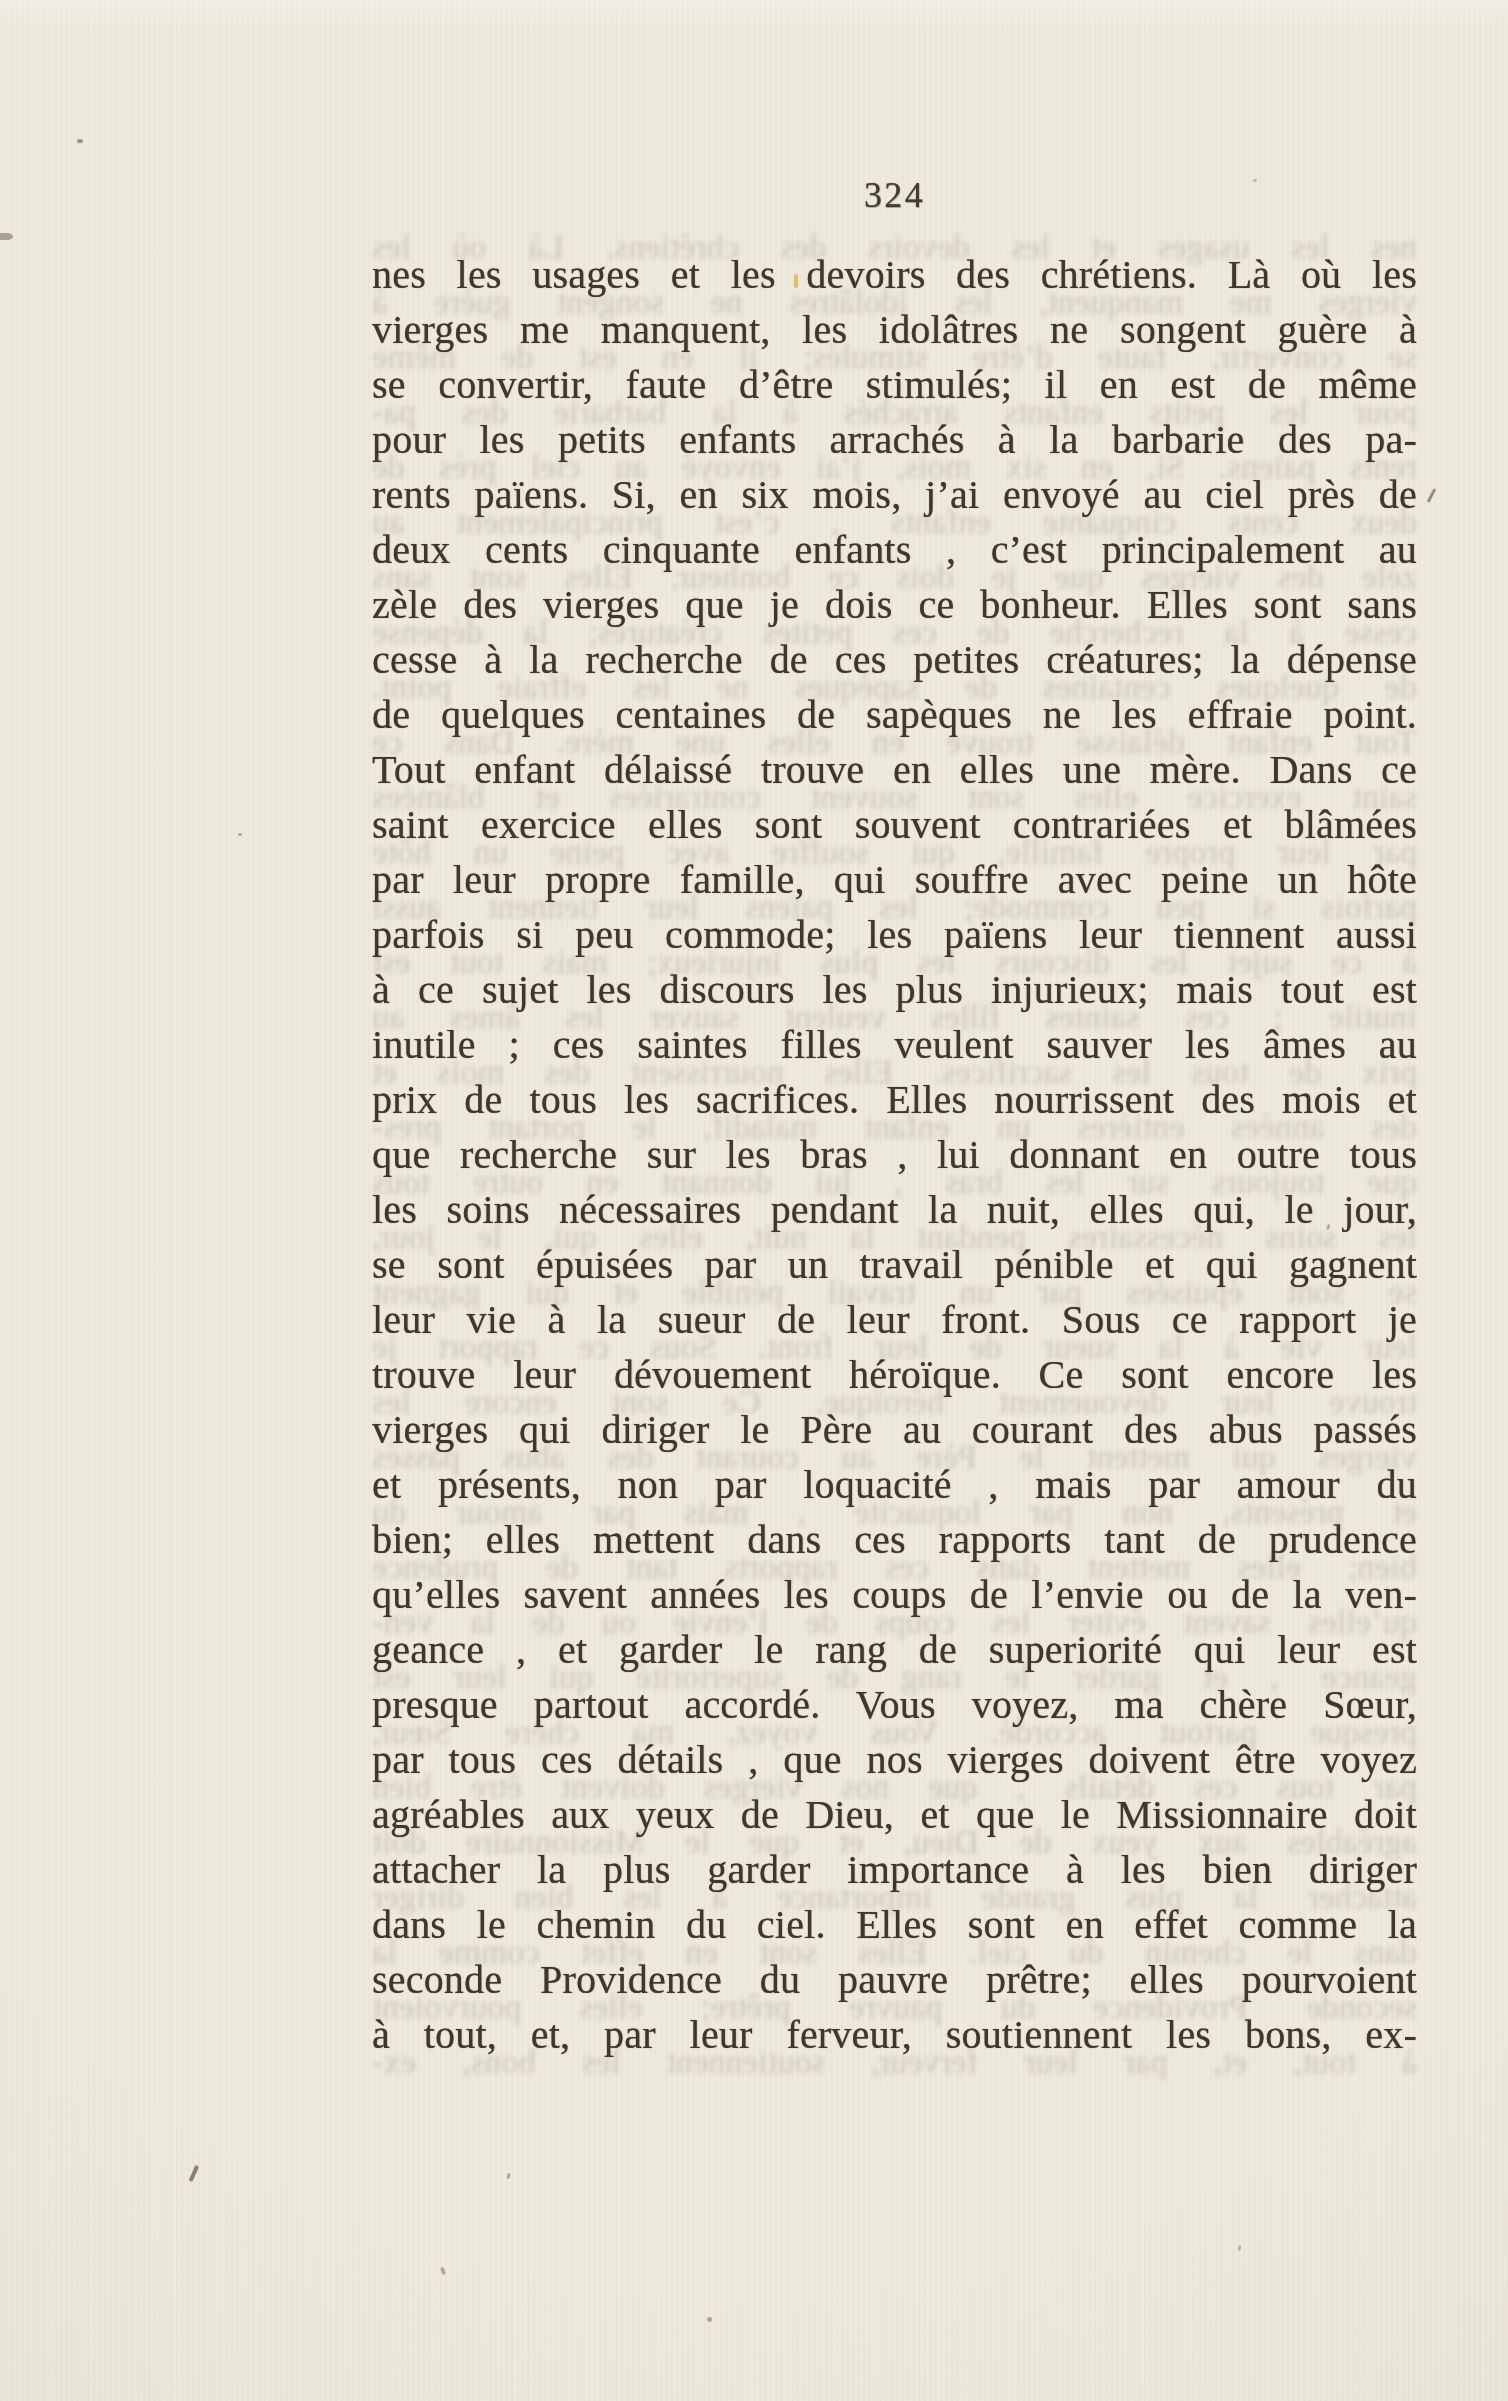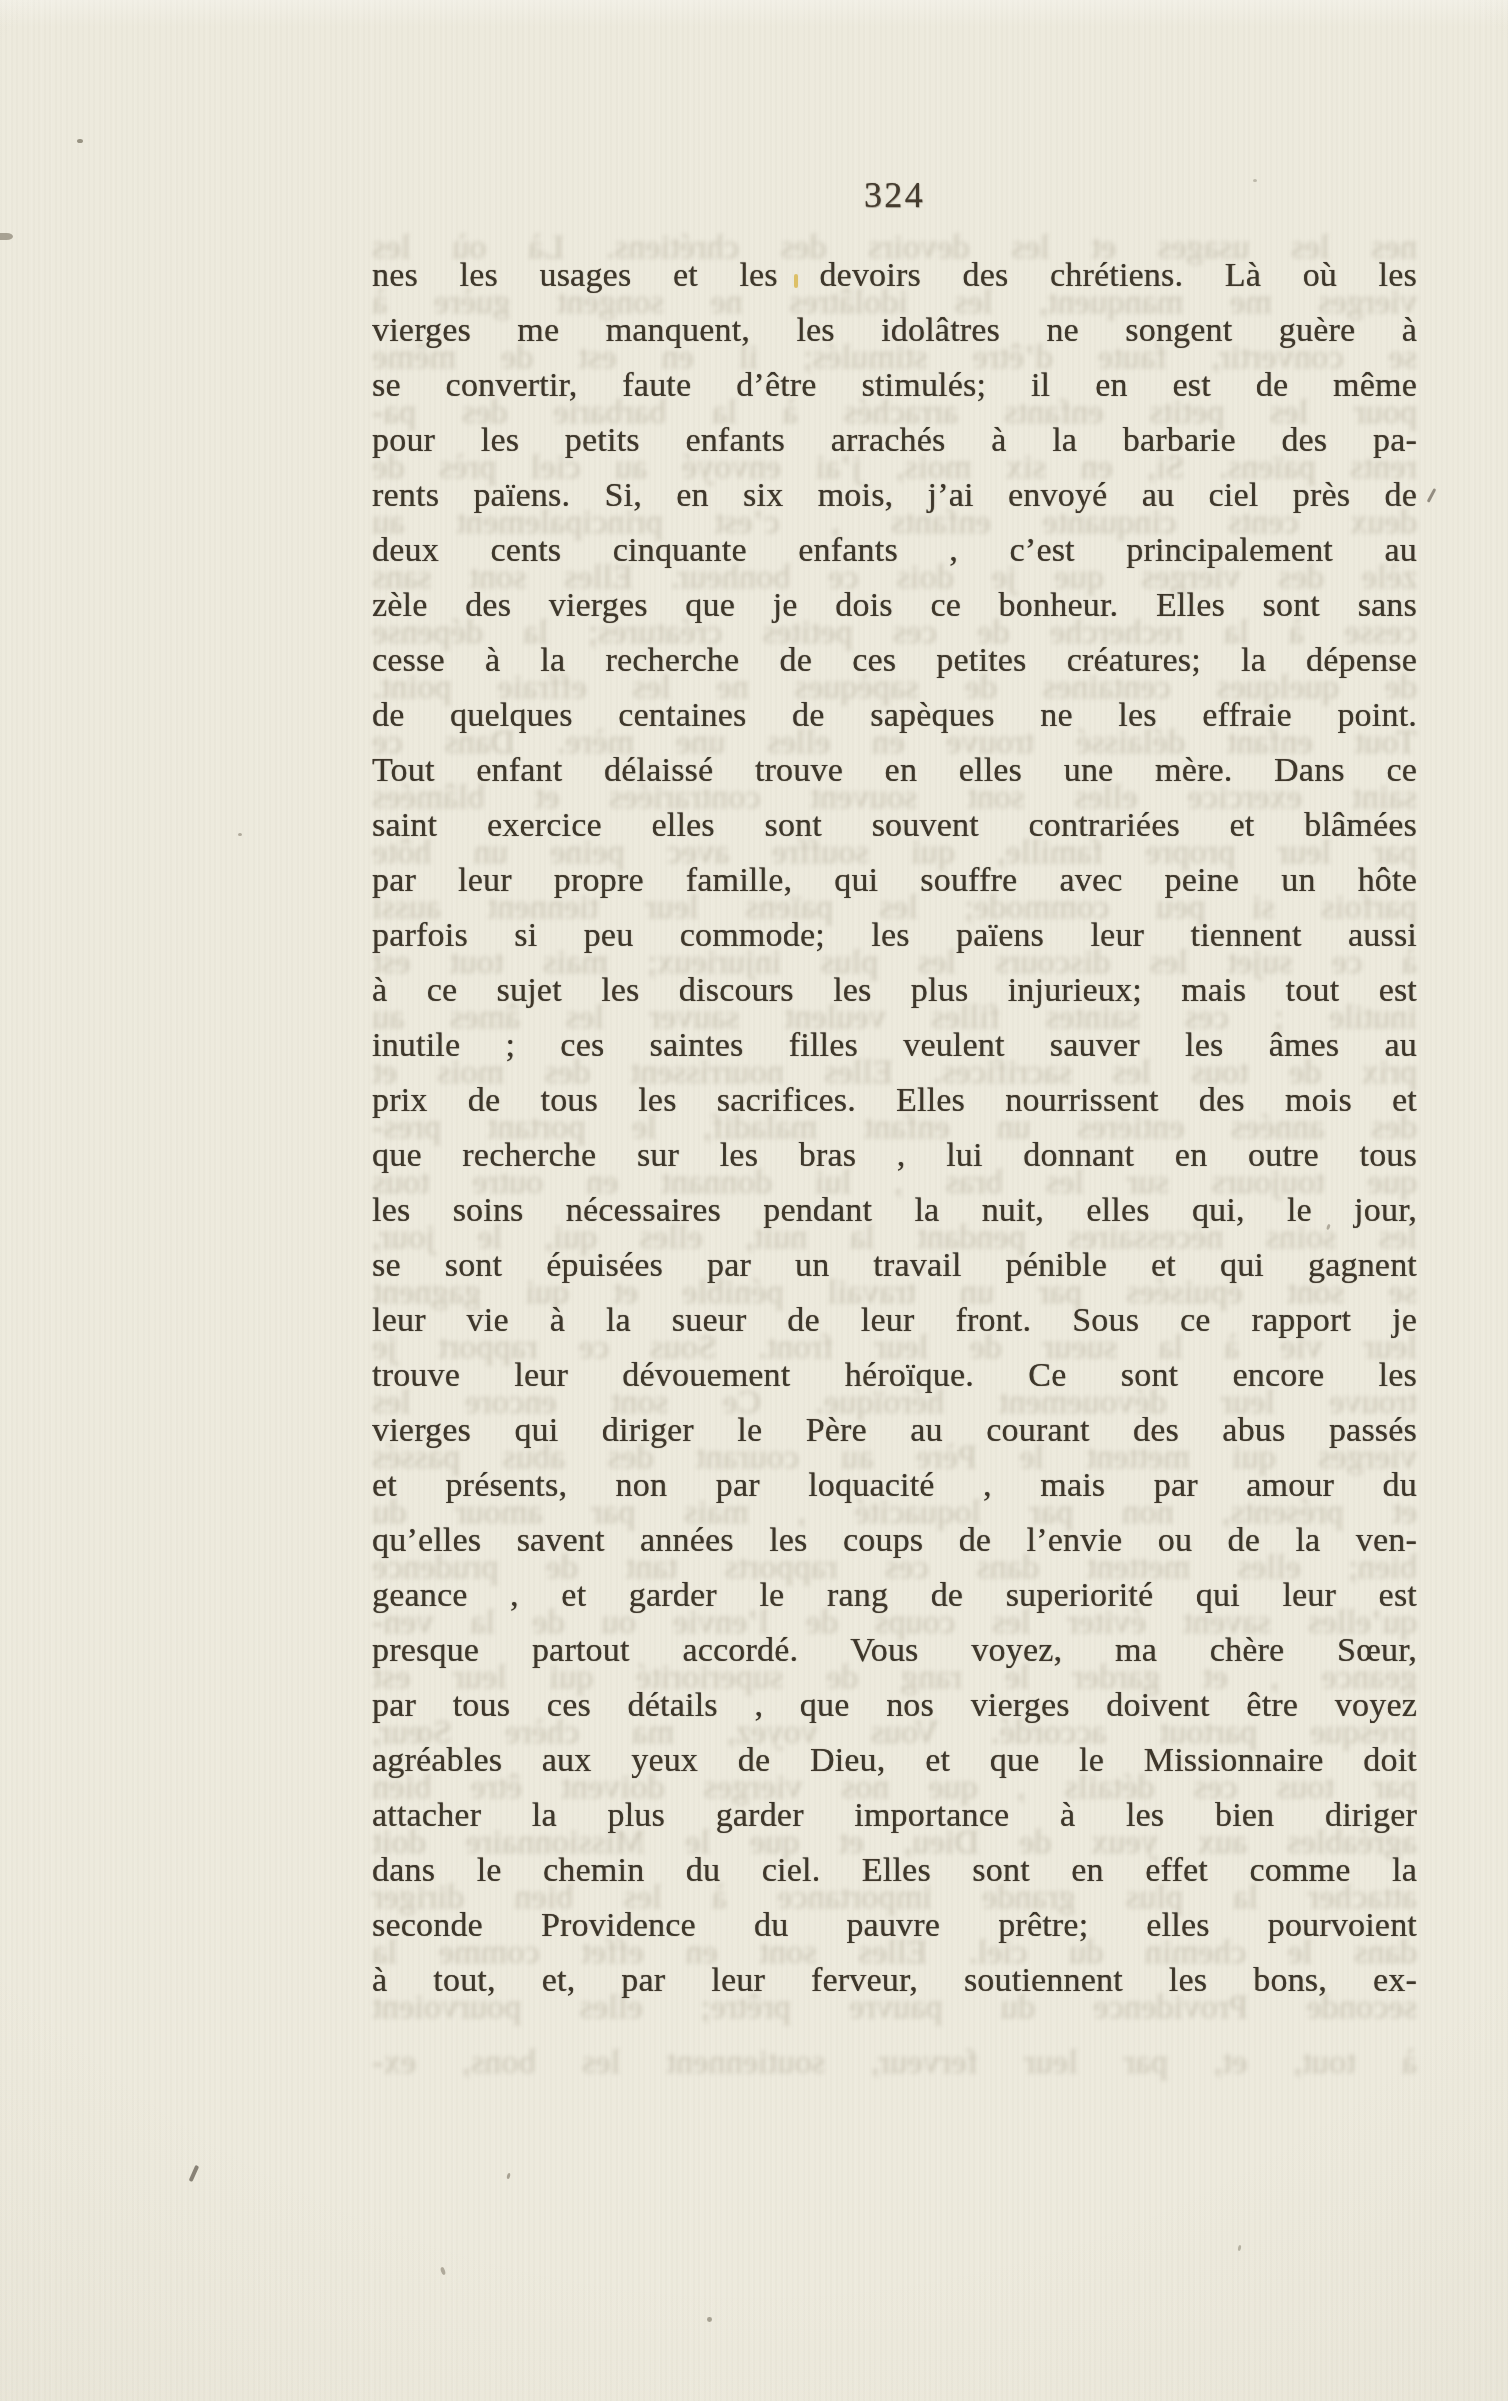--- a/index.html
+++ b/index.html
@@ -21,21 +21,21 @@
   }
   .pagenum{
     position:absolute;left:372px;width:1045px;top:176px;
     text-align:center;
     font-size:36px;line-height:38px;letter-spacing:2.4px;
     color:#453c2f;
     text-shadow:0 0 1px rgba(69,60,47,.65), 0.5px 0.5px 0.8px rgba(69,60,47,.35);
   }
   .textcol{
     position:absolute;left:372px;top:247px;width:1045px;
-    font-size:34px;line-height:55px;
+    font-size:40px;line-height:55px;
     color:#3e372b;
     letter-spacing:0.2px;word-spacing:2.8px;
     text-shadow:0 0 0.9px rgba(62,55,43,.6), 0.4px 0.4px 0.7px rgba(62,55,43,.3);
   }
   .line{
     height:55px;overflow:hidden;
     text-align:justify;white-space:normal;
   }
   .line::after{content:"";display:inline-block;width:100%;height:0;}
   
@@ -123,20 +123,21 @@
       <div class="line">à ce sujet les discours les plus injurieux; mais tout est</div>
       <div class="line">inutile ; ces saintes filles veulent sauver les âmes au</div>
       <div class="line">prix de tous les sacrifices. Elles nourrissent des mois et</div>
       <div class="line">que recherche sur les bras , lui donnant en outre tous</div>
       <div class="line">les soins nécessaires pendant la nuit, elles qui, le jour,</div>
       <div class="line">se sont épuisées par un travail pénible et qui gagnent</div>
       <div class="line">leur vie à la sueur de leur front. Sous ce rapport je</div>
       <div class="line">trouve leur dévouement héroïque. Ce sont encore les</div>
       <div class="line">vierges qui diriger le Père au courant des abus passés</div>
       <div class="line">et présents, non par loquacité , mais par amour du</div>
+      <div class="line">bien; elles mettent dans ces rapports tant de prudence</div>
       <div class="line">qu’elles savent années les coups de l’envie ou de la ven-</div>
       <div class="line">geance , et garder le rang de superiorité qui leur est</div>
       <div class="line">presque partout accordé. Vous voyez, ma chère Sœur,</div>
       <div class="line">par tous ces détails , que nos vierges doivent être voyez</div>
       <div class="line">agréables aux yeux de Dieu, et que le Missionnaire doit</div>
       <div class="line">attacher la plus garder importance à les bien diriger</div>
       <div class="line">dans le chemin du ciel. Elles sont en effet comme la</div>
       <div class="line">seconde Providence du pauvre prêtre; elles pourvoient</div>
       <div class="line">à tout, et, par leur ferveur, soutiennent les bons, ex-</div>
     </div>

